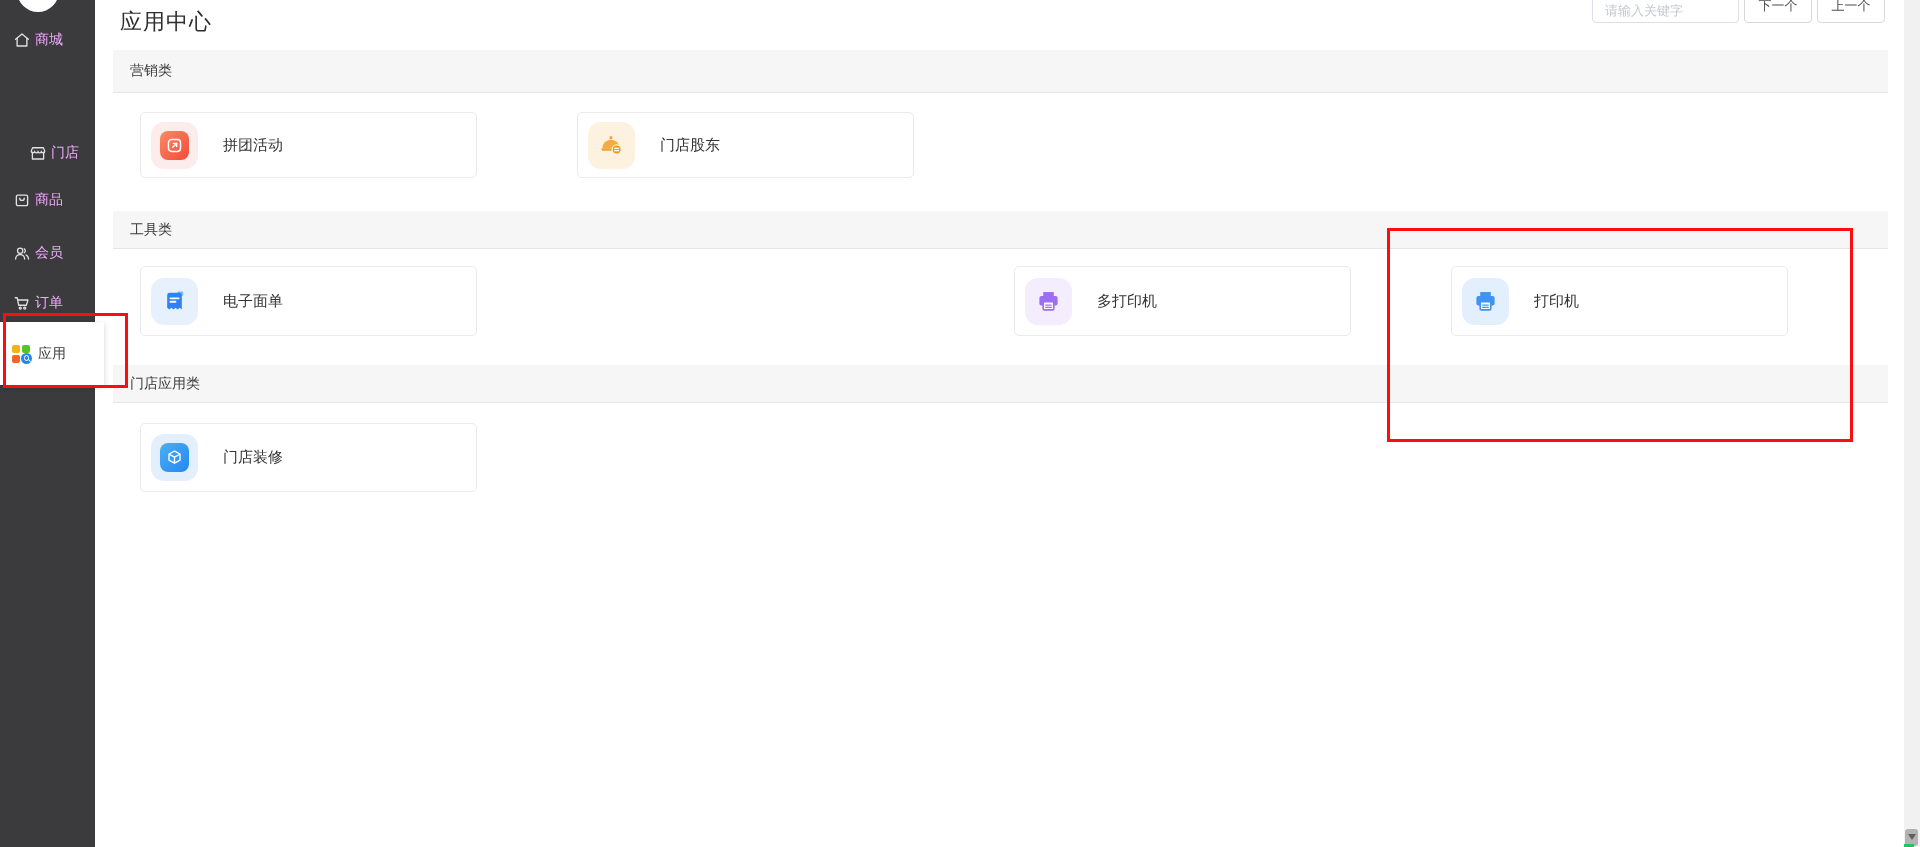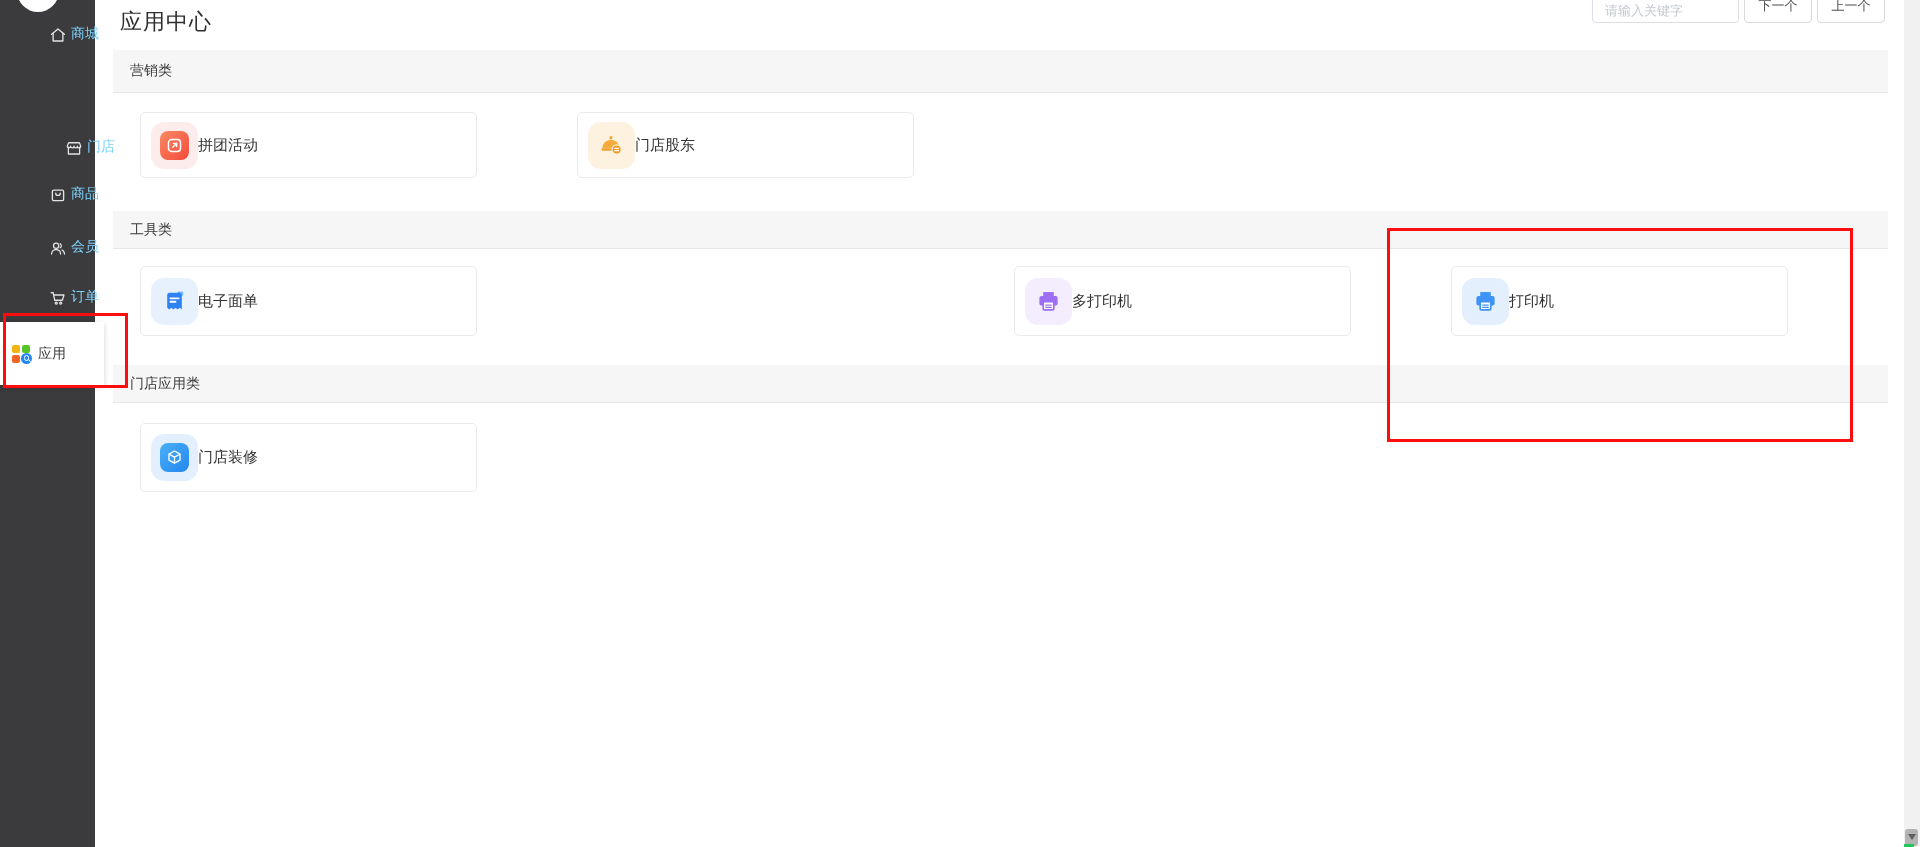--- a/index.html
+++ b/index.html
@@ -3,21 +3,21 @@
 <meta charset="utf-8">
 <style>
   * { margin:0; padding:0; box-sizing:border-box; }
   html,body { width:1920px; height:847px; }
   body { font-family:"Liberation Sans", sans-serif; background:#fff; overflow:hidden; }
   .stage { position:relative; width:1920px; height:847px; background:#fff; overflow:hidden; }
 
   
   .sidebar { position:absolute; left:0; top:0; width:95px; height:847px; background:#3b3b3d; z-index:5; }
   .logo-circle { position:absolute; left:17px; top:-30px; width:42px; height:42px; border-radius:50%; background:#fff; }
-  .side-item { position:absolute; left:0; width:95px; height:30px; display:flex; padding-left:12px; color:#7dd3fc; font-size:14px; cursor:pointer;margin-left:36px; }
+  .side-item { position:absolute; left:0; width:95px; height:30px; display:flex; align-items:center; padding-left:12px; color:#f0abfc; font-size:14px; cursor:pointer; }
   .side-item .s-ico { width:19px; height:19px; margin-right:4px; flex:none; display:flex; align-items:center; justify-content:center; }
   .side-item svg { width:18px; height:18px; }
 
   .active-flyout { position:absolute; left:0; top:322px; width:104px; height:63px; background:#fff; z-index:12;
                    display:flex; align-items:center; padding-left:12px; box-shadow:0 2px 6px rgba(0,0,0,.18); }
   .active-flyout .label { color:#3a3a3a; font-size:14px; margin-left:6px; }
   .apps-ico { position:relative; width:20px; height:20px; flex:none; }
   .apps-ico i { position:absolute; width:8px; height:8px; border-radius:2px; }
   .apps-ico .q1 { left:0; top:1px; background:#f0b414; }
   .apps-ico .q2 { left:10px; top:1px; background:#57c326; }
@@ -39,21 +39,21 @@
   
   .cat-bar { position:absolute; left:113px; width:1775px; background:#f6f6f6; border-bottom:1px solid #e6e6e6;
              display:flex; align-items:center; padding-left:17px; font-size:14px; color:#3a3a3a; z-index:1; }
   .cat-1 { top:50px; height:43px; }
   .cat-2 { top:211px; height:38px; }
   .cat-3 { top:365px; height:38px; }
 
   
   .card { position:absolute; width:337px; background:#fff; border:1px solid #e9ebef; border-radius:5px;
           display:flex; align-items:center; padding-left:10px; cursor:pointer; z-index:2; }
-  .card .app-label { font-size:15px; color:#333; }
+  .card .app-label { font-size:15px; color:#333; margin-left:25px; }
   .card.hovered { border-color:#eef0f4; box-shadow:0 8px 18px rgba(88,124,190,.30), 0 2px 6px rgba(88,124,190,.18); z-index:3; }
   .tile { width:47px; height:47px; border-radius:13px; flex:none; display:flex; align-items:center; justify-content:center; }
   .t-red    { background:#fdecec; }
   .t-orange { background:#fdf2df; }
   .t-blue   { background:#e7f1fd; }
   .t-purple { background:#f1ebfd; }
   .t-purple2{ background:#f3edfe; }
   .t-blue2  { background:#e4effe; }
   .inner-sq { width:29px; height:29px; border-radius:8px; display:flex; align-items:center; justify-content:center; }
   .sq-red  { background:linear-gradient(135deg,#fa8a66,#f44a39); }

